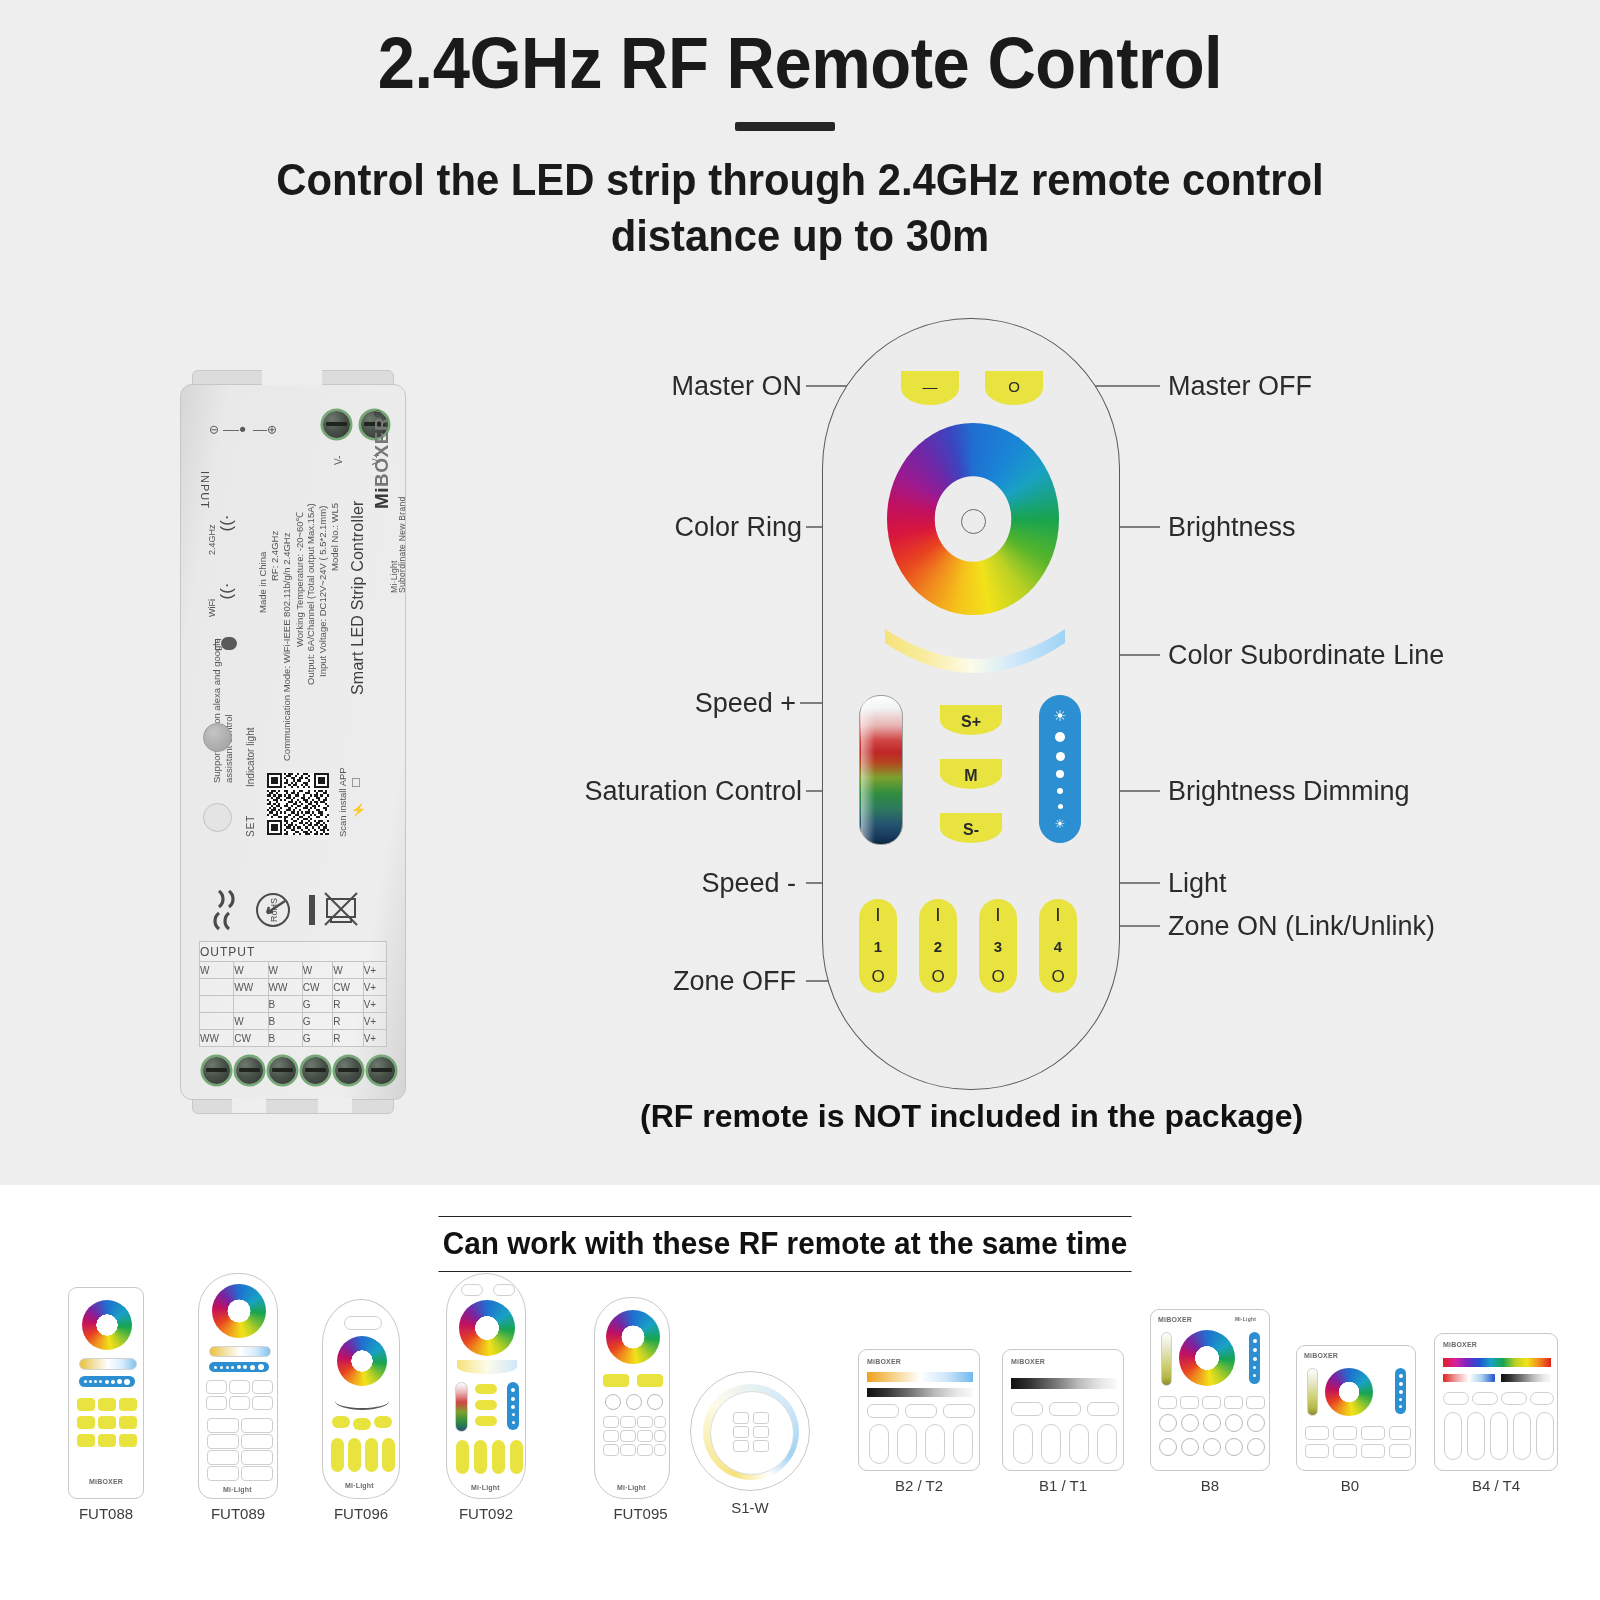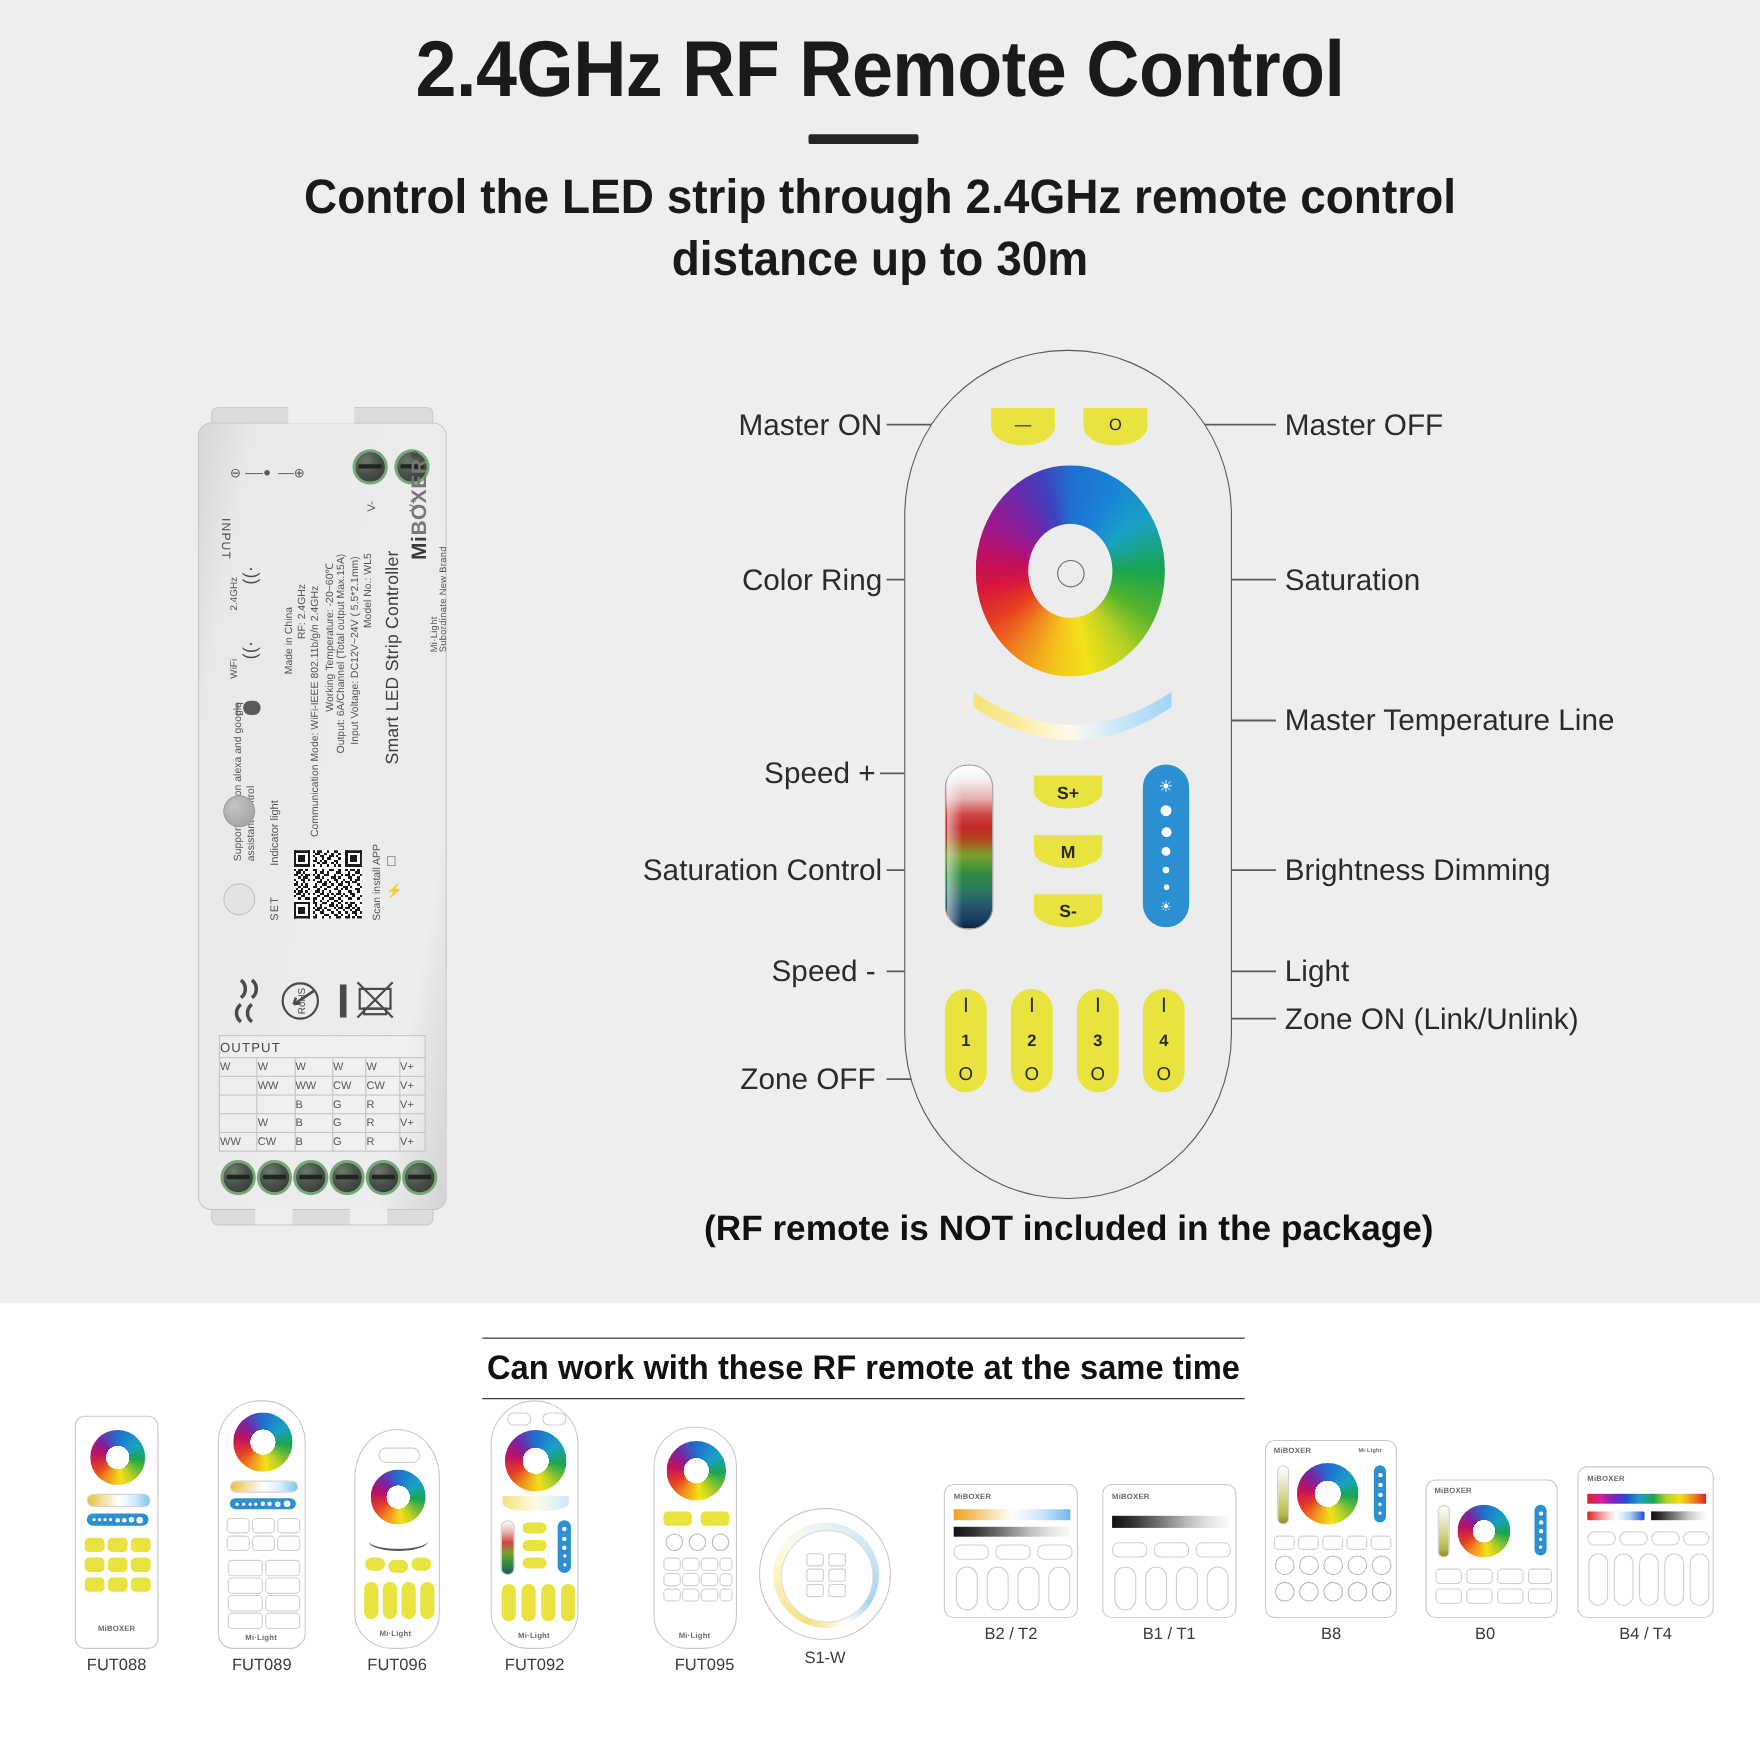--- a/index.html
+++ b/index.html
@@ -728,22 +728,22 @@
   </div>
 
   <div class="lbl l" style="left:446px;top:371px;width:356px;">Master ON</div>
   <div class="lbl l" style="left:446px;top:512px;width:356px;">Color Ring</div>
   <div class="lbl l" style="left:446px;top:688px;width:350px;">Speed +</div>
   <div class="lbl l" style="left:406px;top:776px;width:396px;">Saturation Control</div>
   <div class="lbl l" style="left:446px;top:966px;width:350px;">Zone OFF</div>
   <div class="lbl l" style="left:446px;top:868px;width:350px;">Speed -</div>
 
   <div class="lbl r" style="left:1168px;top:371px;">Master OFF</div>
-  <div class="lbl r" style="left:1168px;top:512px;">Saturation</div>
-  <div class="lbl r" style="left:1168px;top:640px;">Master Temperature Line</div>
+  <div class="lbl r" style="left:1168px;top:512px;">Brightness</div>
+  <div class="lbl r" style="left:1168px;top:640px;">Color Subordinate Line</div>
   <div class="lbl r" style="left:1168px;top:776px;">Brightness Dimming</div>
   <div class="lbl r" style="left:1168px;top:868px;">Light</div>
   <div class="lbl r" style="left:1168px;top:911px;">Zone ON (Link/Unlink)</div>
 
   <div class="note">(RF remote is NOT included in the package)</div>
 </div>
 
 <div class="bottom-section">
   <div class="gal-head">Can work with these RF remote at the same time</div>
 

